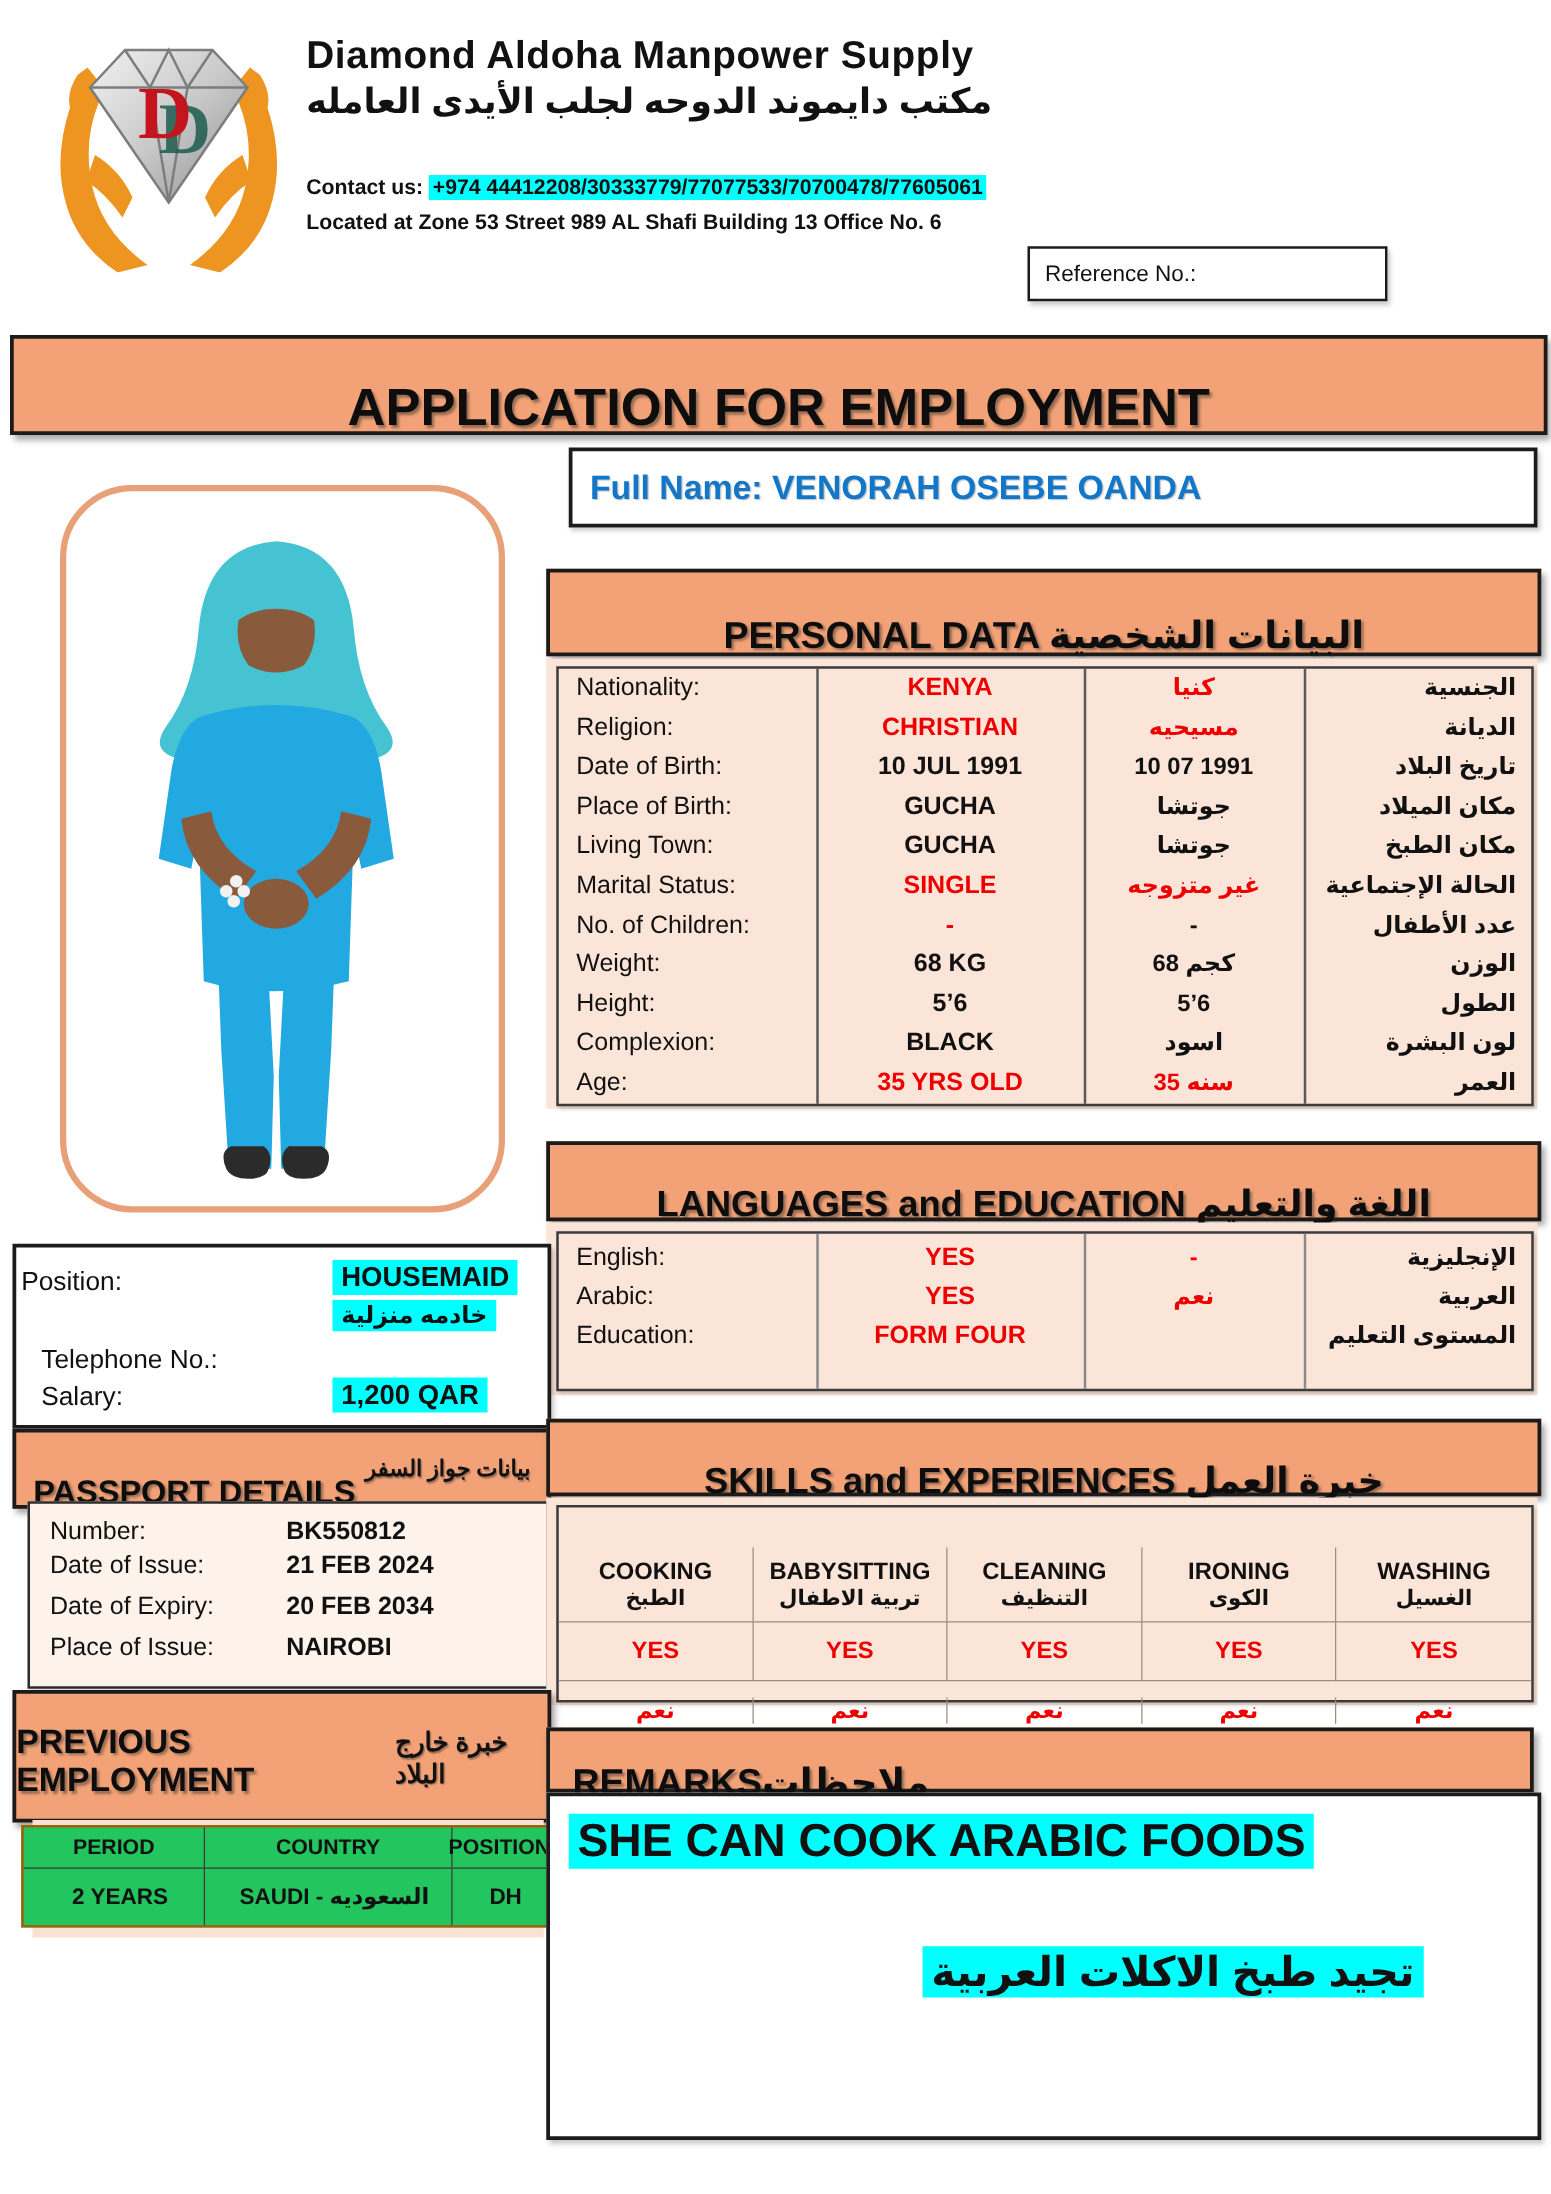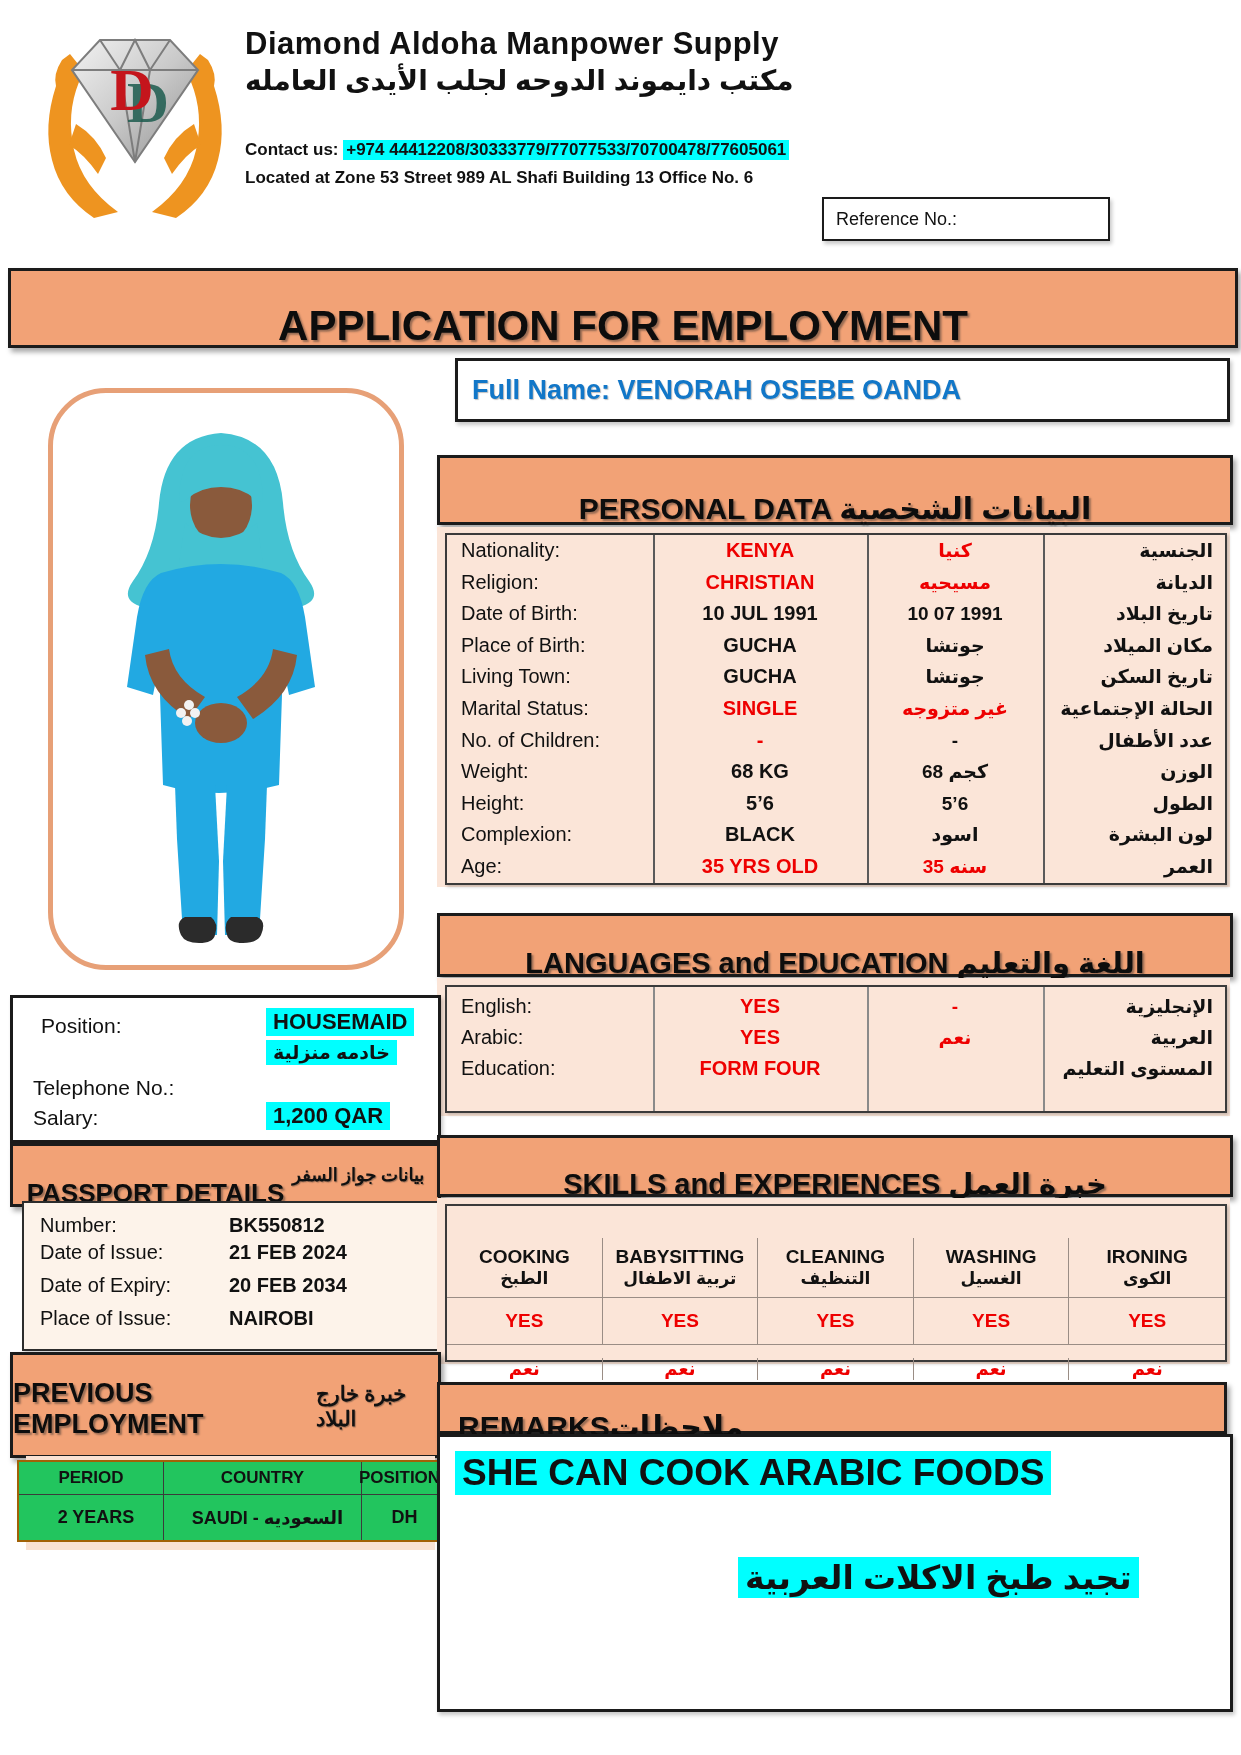--- a/index.html
+++ b/index.html
@@ -185,21 +185,21 @@
       <div class="pc c4">تاريخ البلاد</div>
 
       <div class="pc c1">Place of Birth:</div>
       <div class="pc c2">GUCHA</div>
       <div class="pc c3">جوتشا</div>
       <div class="pc c4">مكان الميلاد</div>
 
       <div class="pc c1">Living Town:</div>
       <div class="pc c2">GUCHA</div>
       <div class="pc c3">جوتشا</div>
-      <div class="pc c4">تاريخ السكن</div>
+      <div class="pc c4">مكان الطبخ</div>
 
       <div class="pc c1">Marital Status:</div>
       <div class="pc c2 red">SINGLE</div>
       <div class="pc c3 red">غير متزوجه</div>
       <div class="pc c4">الحالة الإجتماعية</div>
 
       <div class="pc c1">No. of Children:</div>
       <div class="pc c2 red">-</div>
       <div class="pc c3">-</div>
       <div class="pc c4">عدد الأطفال</div>
@@ -246,21 +246,21 @@
       <div class="pc c4">العربية</div>
 
       <div class="pc c1">Education:</div>
       <div class="pc c2 red">FORM FOUR</div>
       <div class="pc c3"></div>
       <div class="pc c4">المستوى التعليم</div>
     </div>
   </div>
 
   <div class="boxed position-box">
-    <div class="pos-label" style="left:28px;top:16px;">Position:</div>
+    <div class="pos-label" style="left:4px;top:16px;">Position:</div>
     <div class="pos-val" style="left:213px;top:10px;"><span class="cyanhl" style="font-size:22px;">HOUSEMAID</span></div>
     <div class="pos-val" style="left:213px;top:42px;"><span class="cyanhl" style="font-size:19px;">خادمه منزلية</span></div>
     <div class="pos-label" style="left:20px;top:78px;">Telephone No.:</div>
     <div class="pos-label" style="left:20px;top:108px;">Salary:</div>
     <div class="pos-val" style="left:213px;top:104px;"><span class="cyanhl" style="font-size:22px;">1,200 QAR</span></div>
   </div>
 
   <div class="banner passport-banner">
     <span class="bt">PASSPORT DETAILS</span>
     <span class="bt-ar">بيانات جواز السفر</span>
@@ -296,26 +296,26 @@
         </div>
       <div class="scell">
           <span class="sk-en">BABYSITTING</span>
           <span class="sk-ar">تربية الاطفال</span>
         </div>
       <div class="scell">
           <span class="sk-en">CLEANING</span>
           <span class="sk-ar">التنظيف</span>
         </div>
       <div class="scell">
+          <span class="sk-en">IRONING</span>
+          <span class="sk-ar">الكوى</span>
+        </div>
+      <div class="scell">
           <span class="sk-en">WASHING</span>
           <span class="sk-ar">الغسيل</span>
-        </div>
-      <div class="scell">
-          <span class="sk-en">IRONING</span>
-          <span class="sk-ar">الكوى</span>
         </div>
 
       <div class="scell sk-yes">YES</div>
       <div class="scell sk-yes">YES</div>
       <div class="scell sk-yes">YES</div>
       <div class="scell sk-yes">YES</div>
       <div class="scell sk-yes">YES</div>
 
       <div class="scell srow3 sk-naam">نعم</div>
       <div class="scell srow3 sk-naam">نعم</div>

